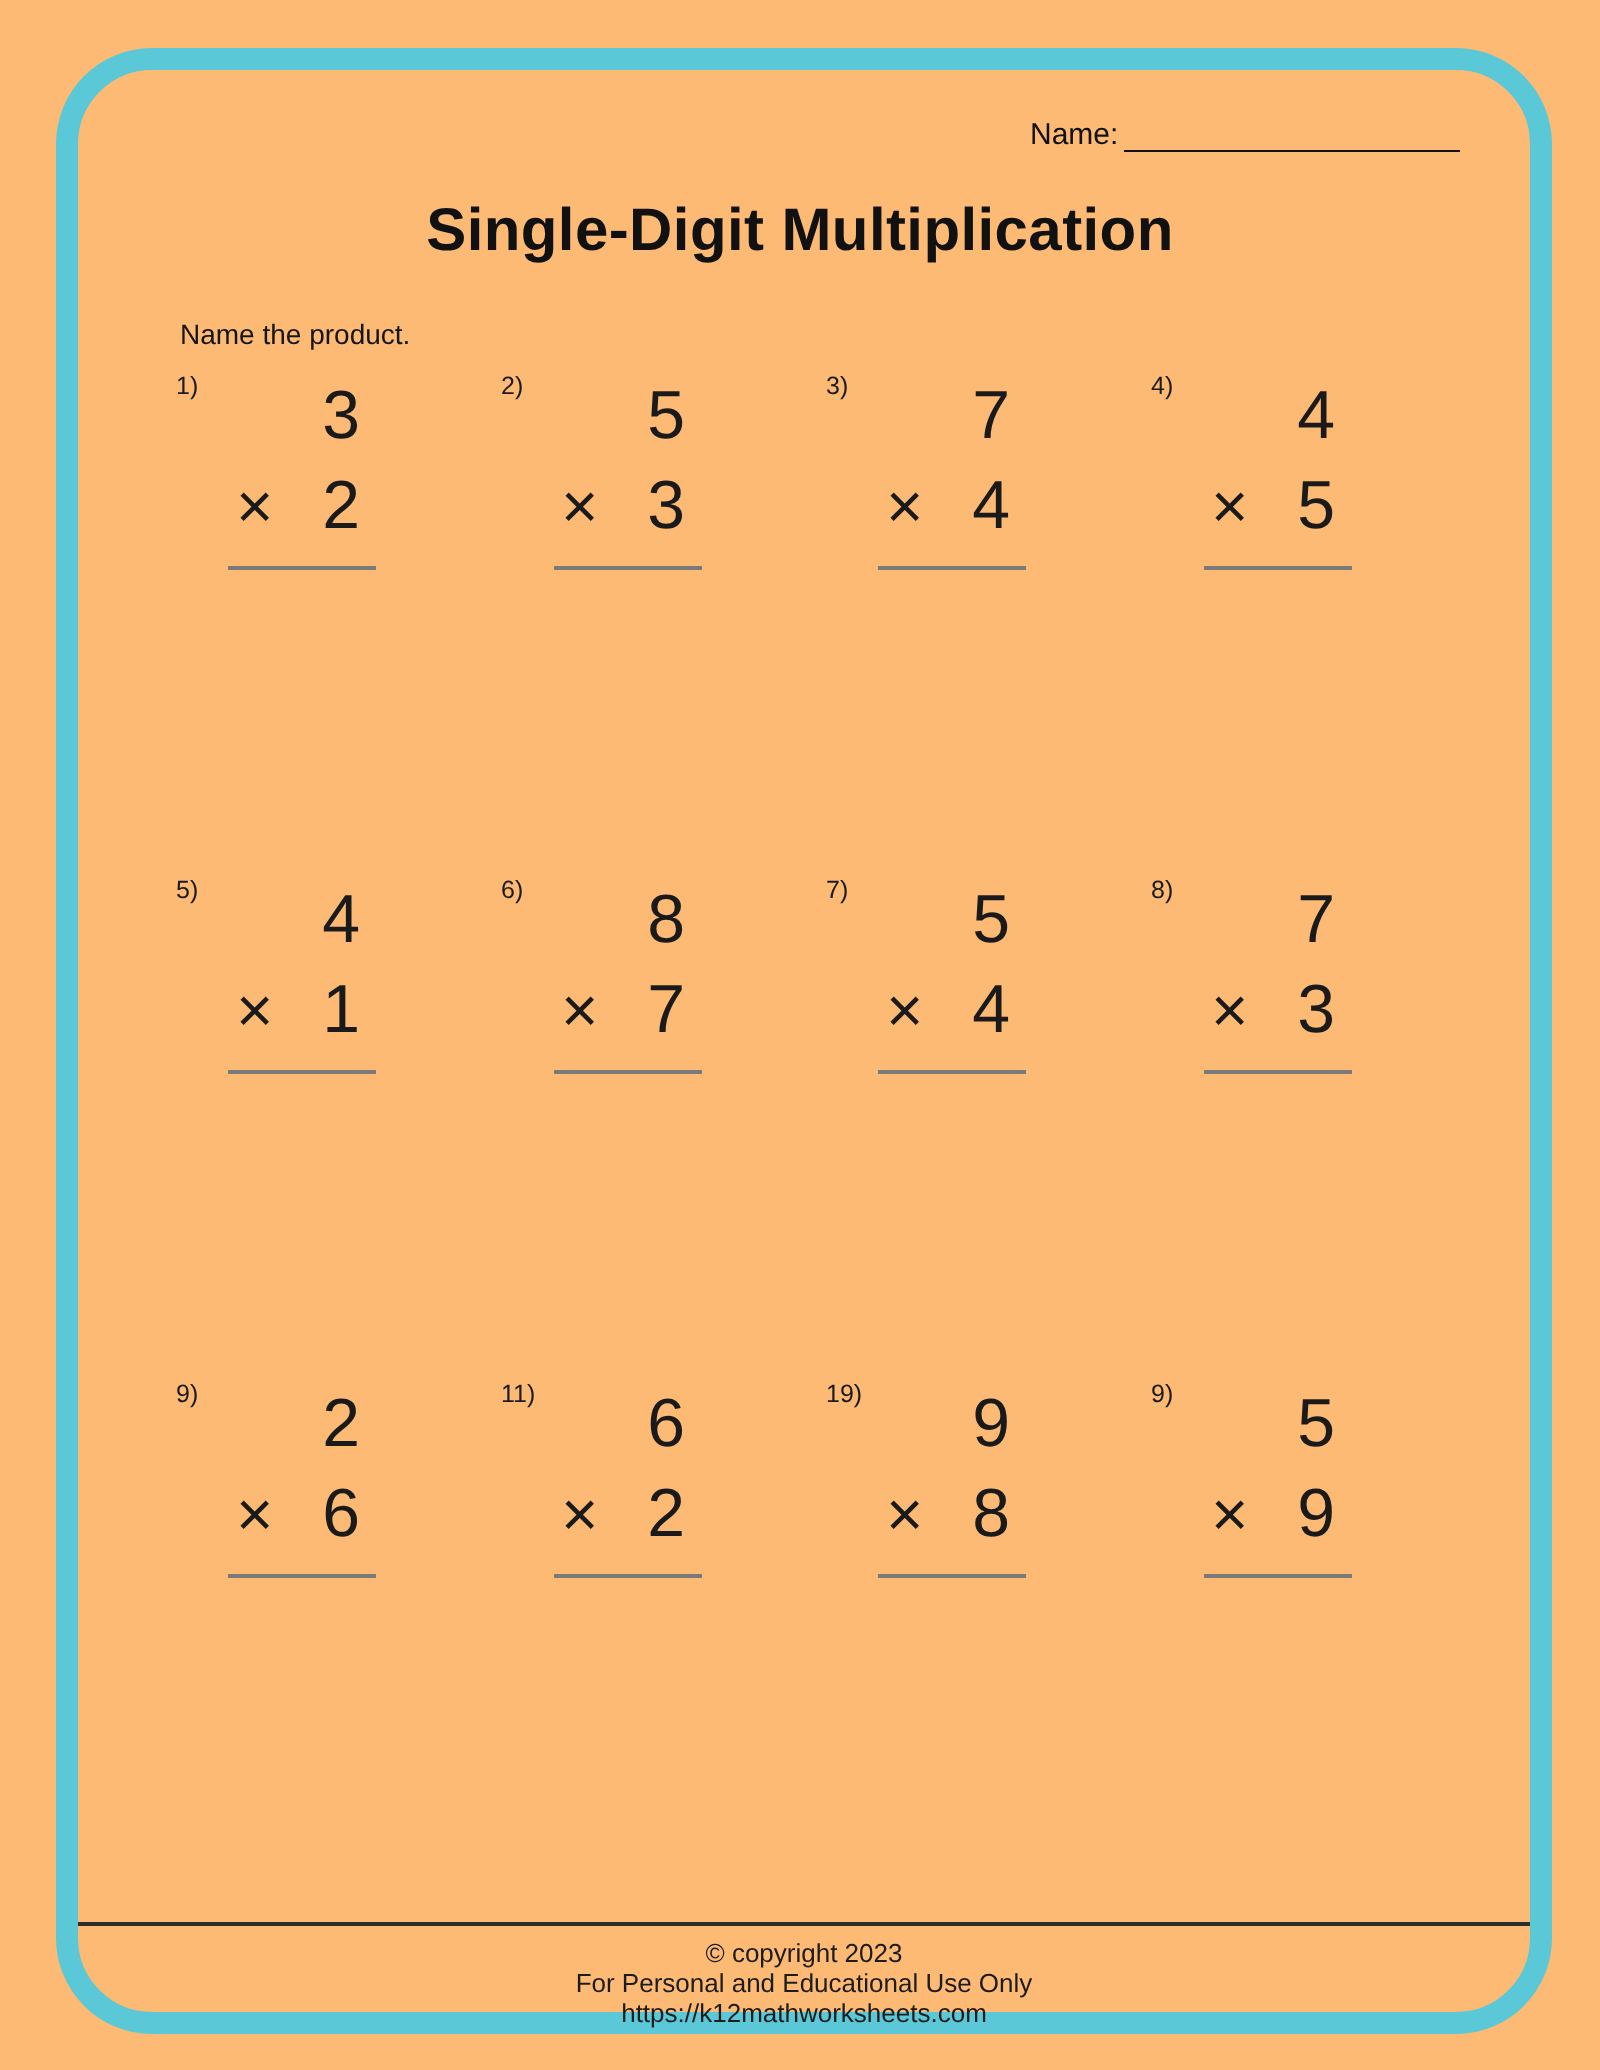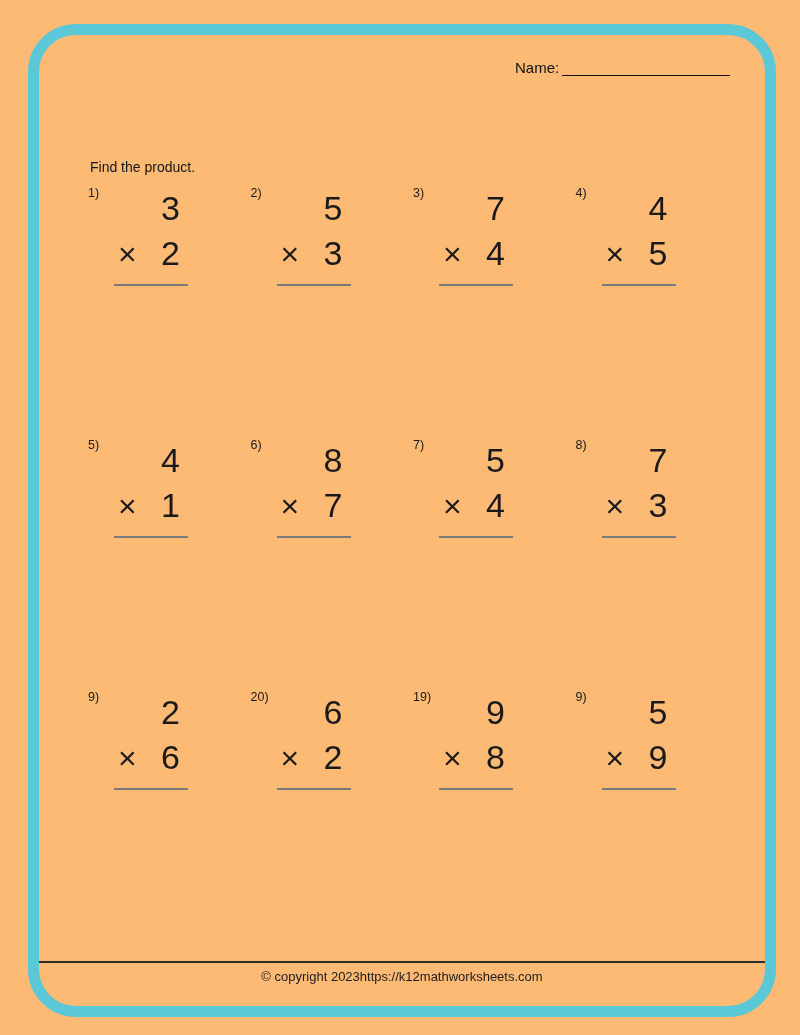--- a/index.html
+++ b/index.html
@@ -79,37 +79,38 @@
   .footer-divider{
     position:absolute;left:39px;top:961px;
     width:726px;
     border-top:2px solid var(--footer-rule);
   }
   .footer-row{
     position:absolute;left:39px;top:969px;
     width:726px;box-sizing:border-box;
     padding:0 11px;
     display:flex;justify-content:center;align-items:center;
-    font-size:13px;color:#1c1c1c;
+    font-size:13px;color:#1c1c1c;flex-direction:column;
   }
 </style>
 </head>
 <body>
 
 <div class="page">
 
   <div class="frame"></div>
 
   <div class="name-row">
     <span>Name:</span>
     <span class="name-blank"></span>
   </div>
 
-
-  <div class="instruction">Find the product.</div>
+  <div class="title">Single-Digit Multiplication</div>
+
+  <div class="instruction">Name the product.</div>
 
   <div class="grid" id="problems-grid">
     <div class="problem">
       <div class="pnum">1)</div>
       <div class="pbody">
         <div class="ptop">3</div>
         <div class="prow">
           <span class="pop">×</span>
           <span>2</span>
         </div>
@@ -216,21 +217,21 @@
         <div class="prow">
           <span class="pop">×</span>
           <span>6</span>
         </div>
         <div class="pline"></div>
         <div class="answer-space"></div>
       </div>
     </div>
 
     <div class="problem">
-      <div class="pnum">20)</div>
+      <div class="pnum">11)</div>
       <div class="pbody">
         <div class="ptop">6</div>
         <div class="prow">
           <span class="pop">×</span>
           <span>2</span>
         </div>
         <div class="pline"></div>
         <div class="answer-space"></div>
       </div>
     </div>
@@ -258,16 +259,17 @@
         </div>
         <div class="pline"></div>
         <div class="answer-space"></div>
       </div>
     </div>
   </div>
 
   <div class="footer-divider"></div>
   <div class="footer-row">
     <span>© copyright 2023</span>
+    <span>For Personal and Educational Use Only</span>
     <span>https://k12mathworksheets.com</span>
   </div>
 
 </div>
 
 </body></html>

